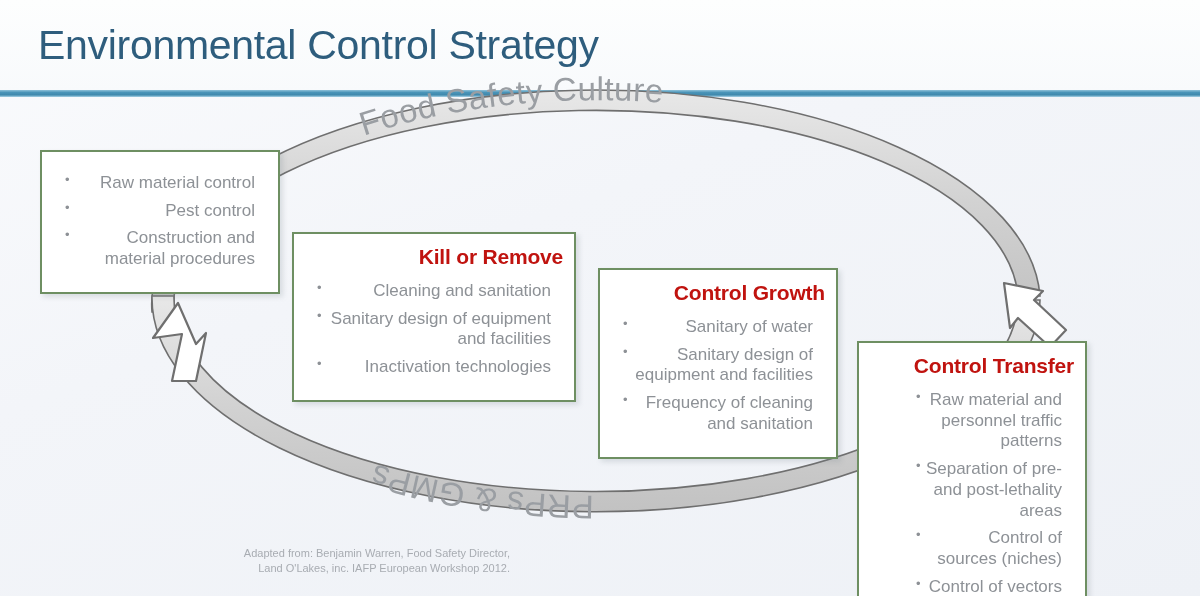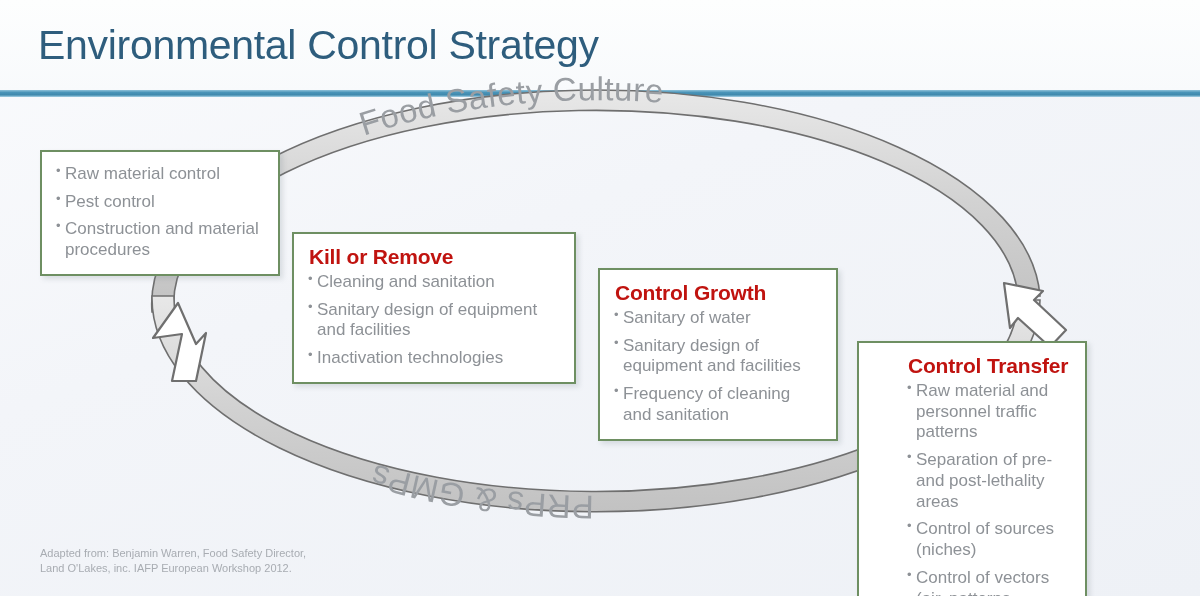--- a/index.html
+++ b/index.html
@@ -8,20 +8,21 @@
     padding: 0;
     background: #ffffff;
   }
   #slide {
     position: relative;
     width: 1200px;
     height: 596px;
     overflow: hidden;
     background: linear-gradient(160deg, #fafbfd 0%, #f3f5f9 40%, #eef1f6 100%);
     font-family: "Liberation Sans", sans-serif;
+    text-align: right;
   }
 
   
   #header-band {
     position: absolute;
     left: 0; top: 0;
     width: 1200px; height: 92px;
     background: linear-gradient(180deg, #fdfefe 0%, #f8fafc 100%);
   }
   #page-title {
@@ -67,21 +68,21 @@
   .box-title {
     color: #c0130f;
     font-weight: bold;
     font-size: 21px;
     letter-spacing: -0.2px;
     margin: 2px 0 3px 4px;
     white-space: nowrap;
   }
   .bullet-list {
     list-style: none;
-    margin: 3px;
+    margin: 12px;
     padding: 0;
   }
   .bullet-list li {
     position: relative;
     color: #8d9196;
     font-size: 17px;
     line-height: 1.22;
     padding-left: 9px;
     margin-bottom: 7px;
   }

